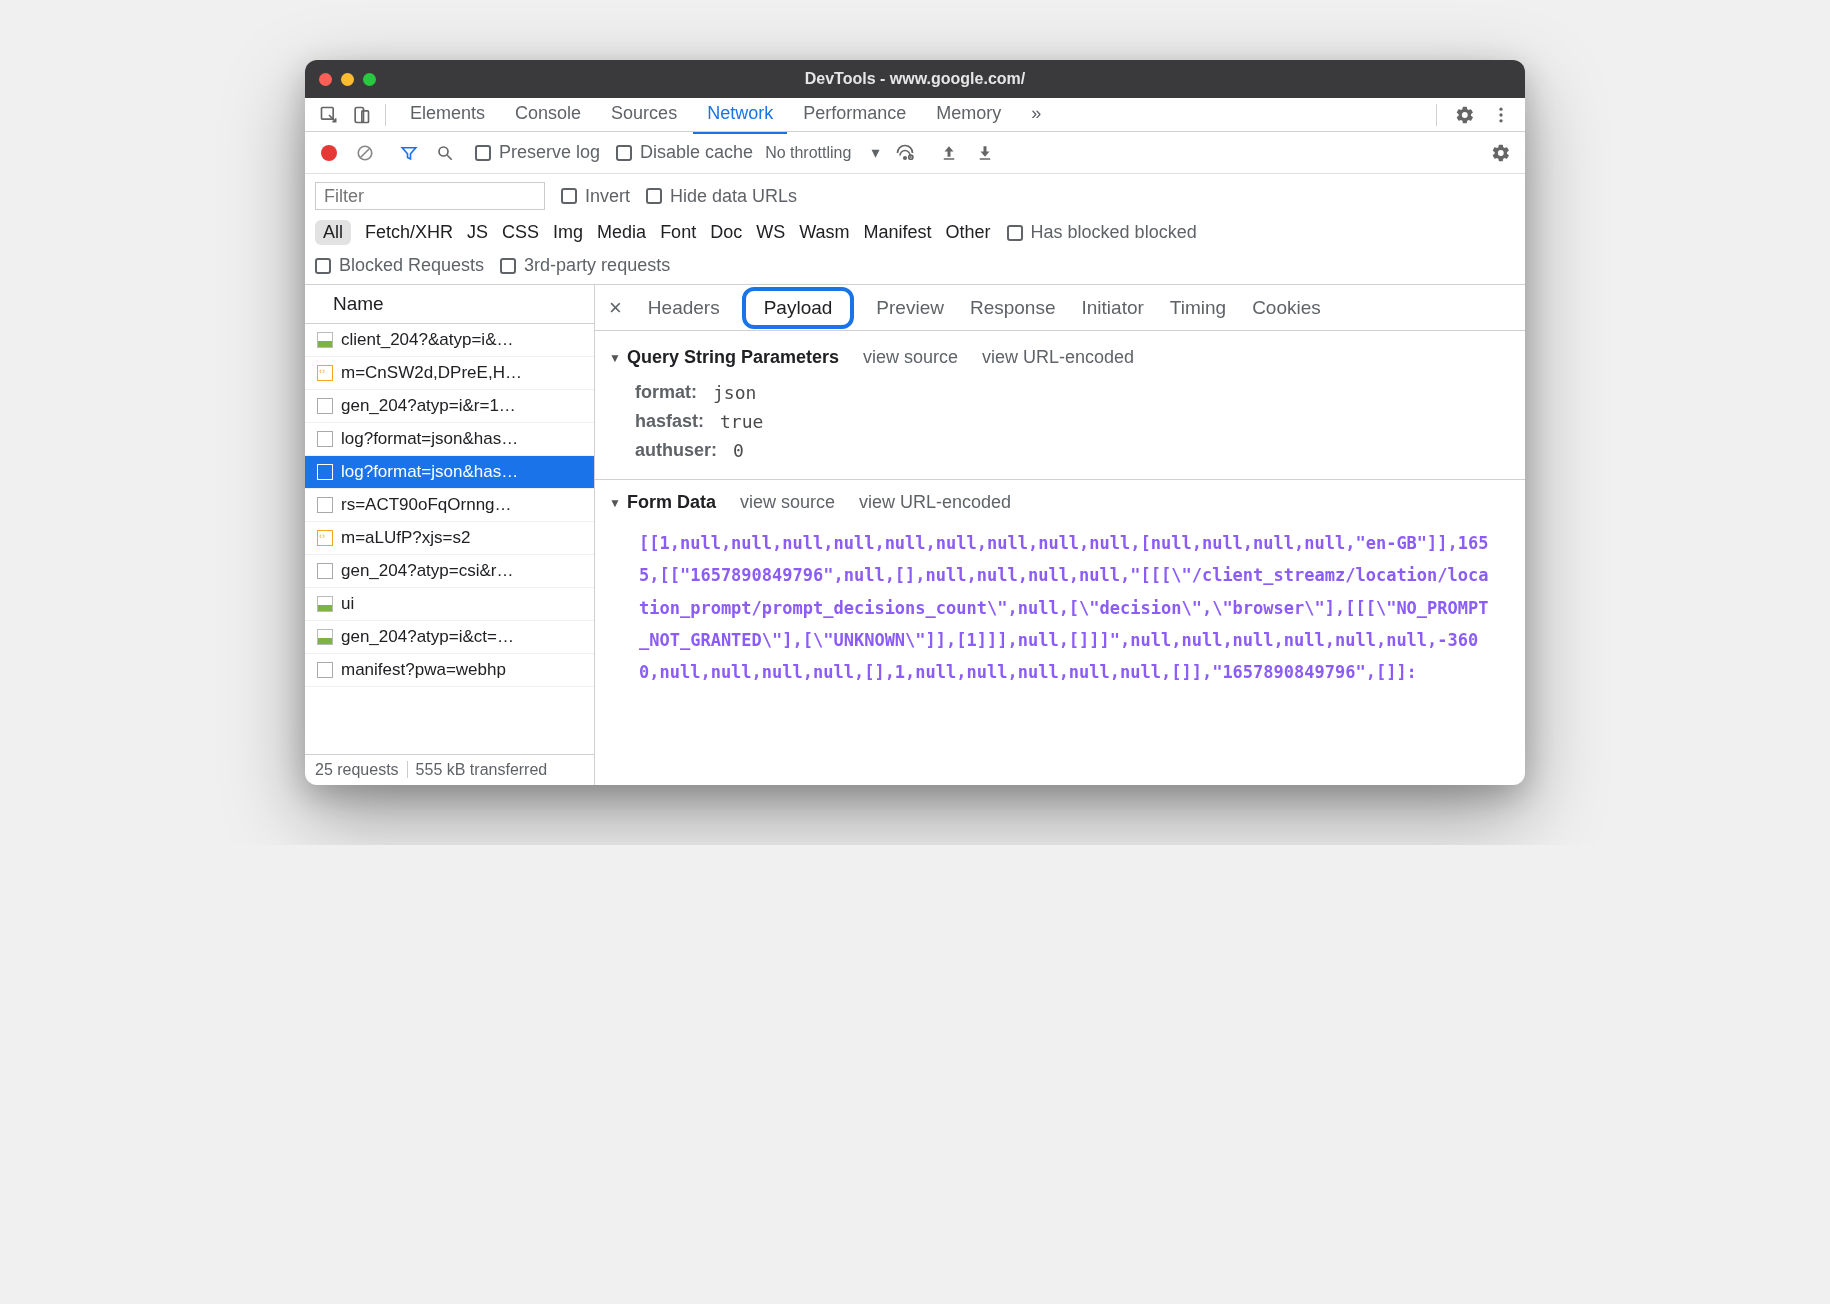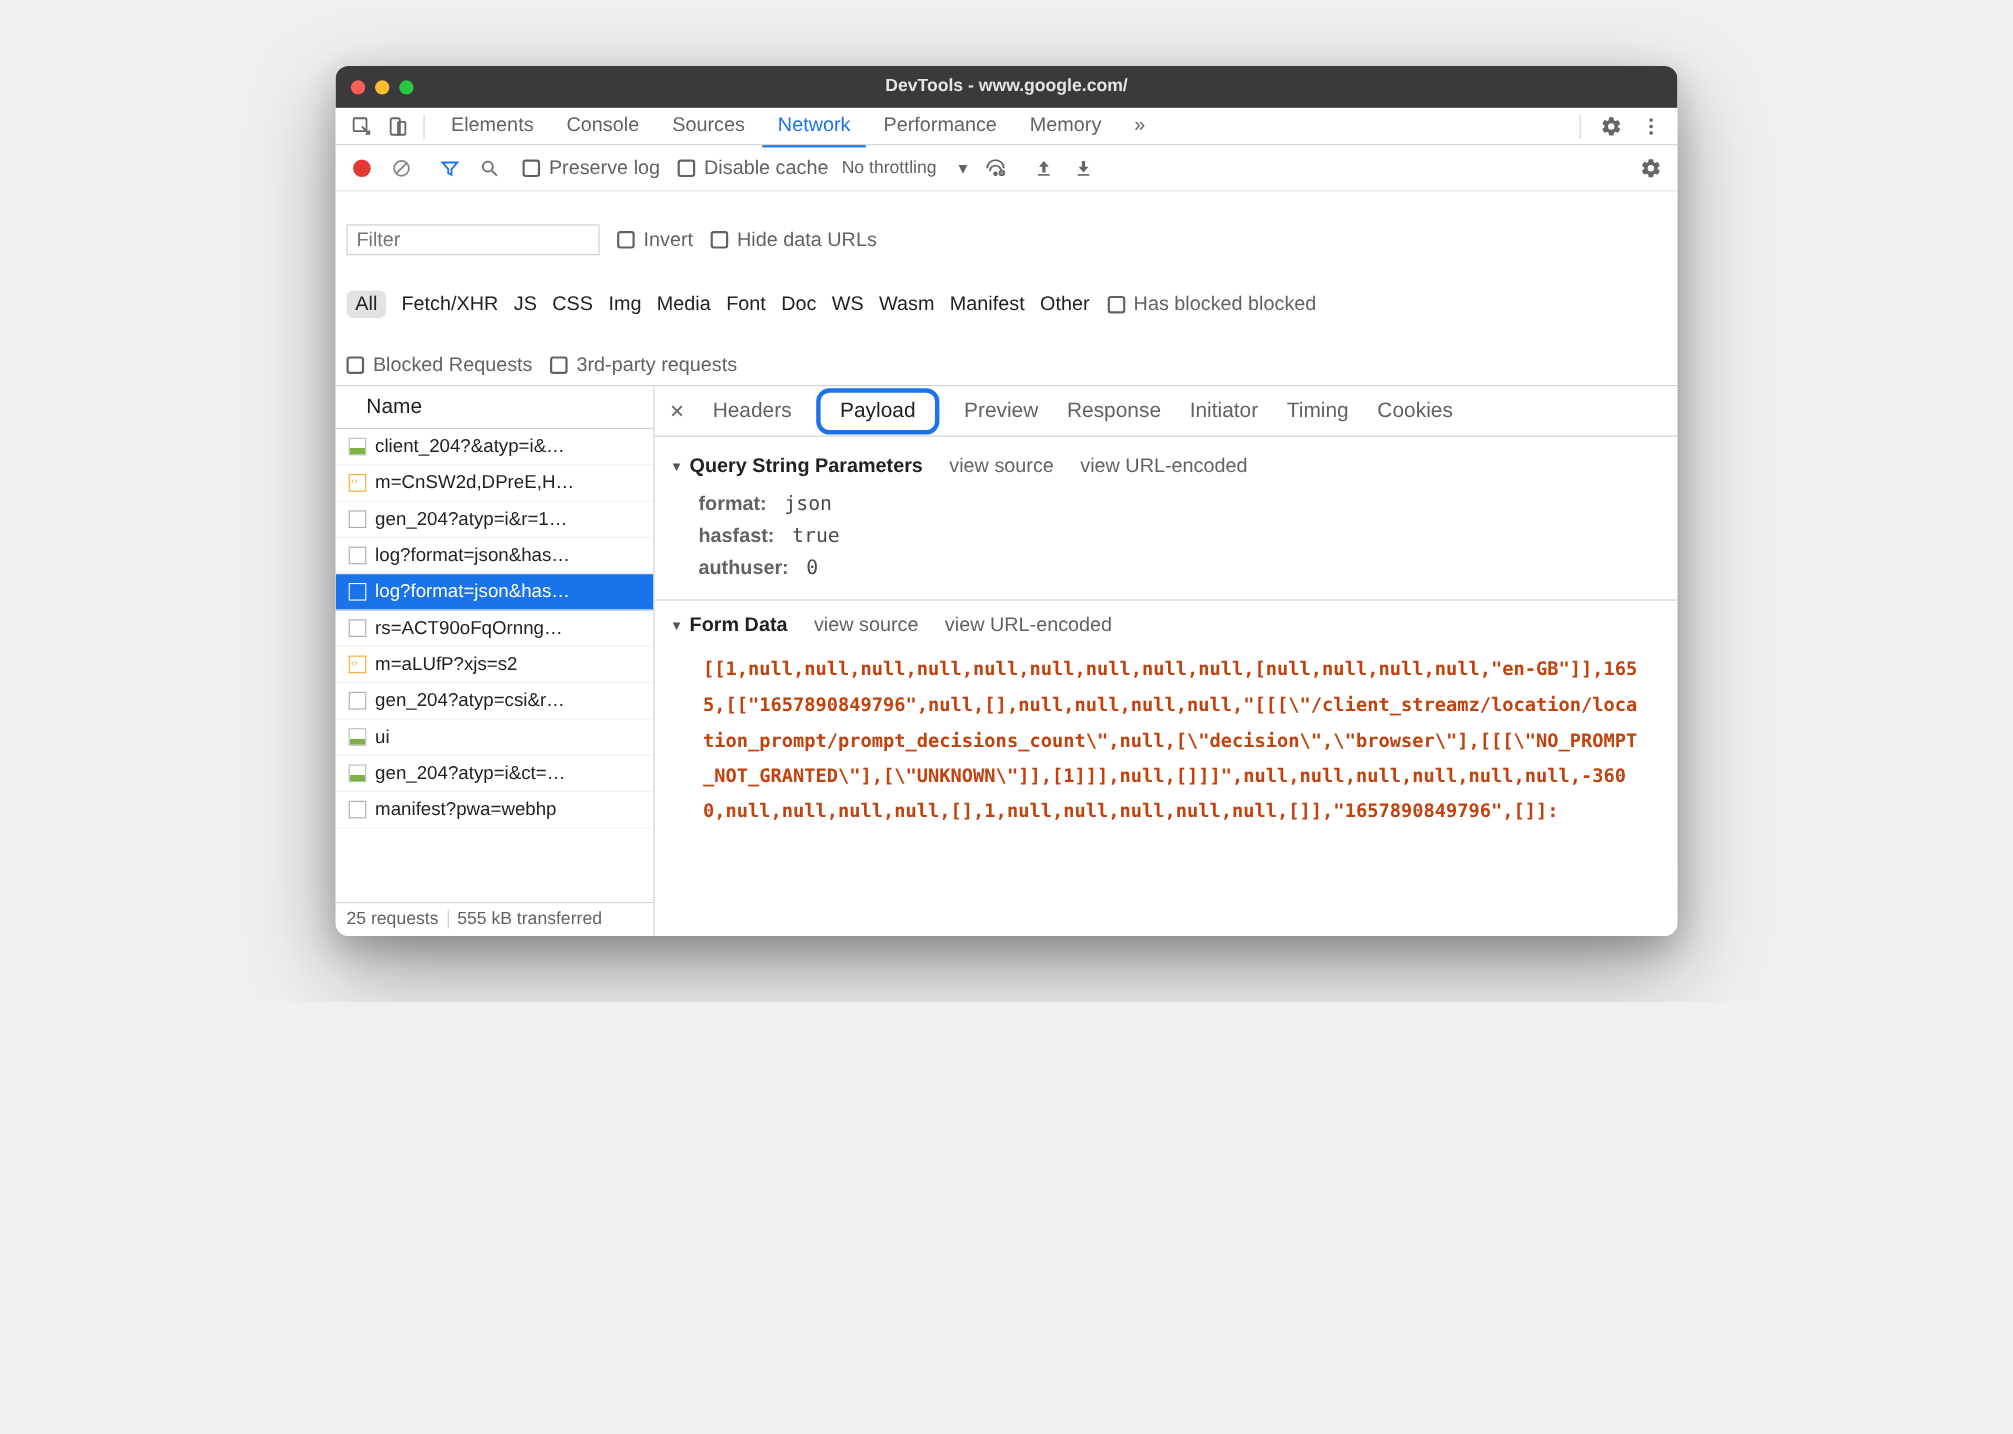--- a/index.html
+++ b/index.html
@@ -138,21 +138,20 @@
   flex-direction: column;
   border-bottom: 1px solid #d0d0d0;
   padding: 8px 10px;
   gap: 10px;
 }
 .filter-row {
   display: flex;
   align-items: center;
   gap: 16px;
   flex-wrap: wrap;
-  margin-top: 22px;
 }
 .filter-input {
   width: 230px;
   height: 28px;
   border: 1px solid #ccc;
   padding: 2px 8px;
   font-size: 18px;
   color: #202124;
   background: #fff;
 }
@@ -332,21 +331,21 @@
   font-weight: 600;
 }
 .param-val {
   font-family: ui-monospace, Menlo, Consolas, monospace;
   color: #4a4a4a;
 }
 .form-data-block {
   padding: 4px 14px 4px 30px;
   font-family: ui-monospace, Menlo, Consolas, monospace;
   font-size: 17px;
-  color: #c2410c;
+  color: #8b5cf6;
   font-weight: 600;
   line-height: 1.9;
   word-break: break-all;
 }
 </style>
 </head>
 <body>
 
 <div class="window">
 

